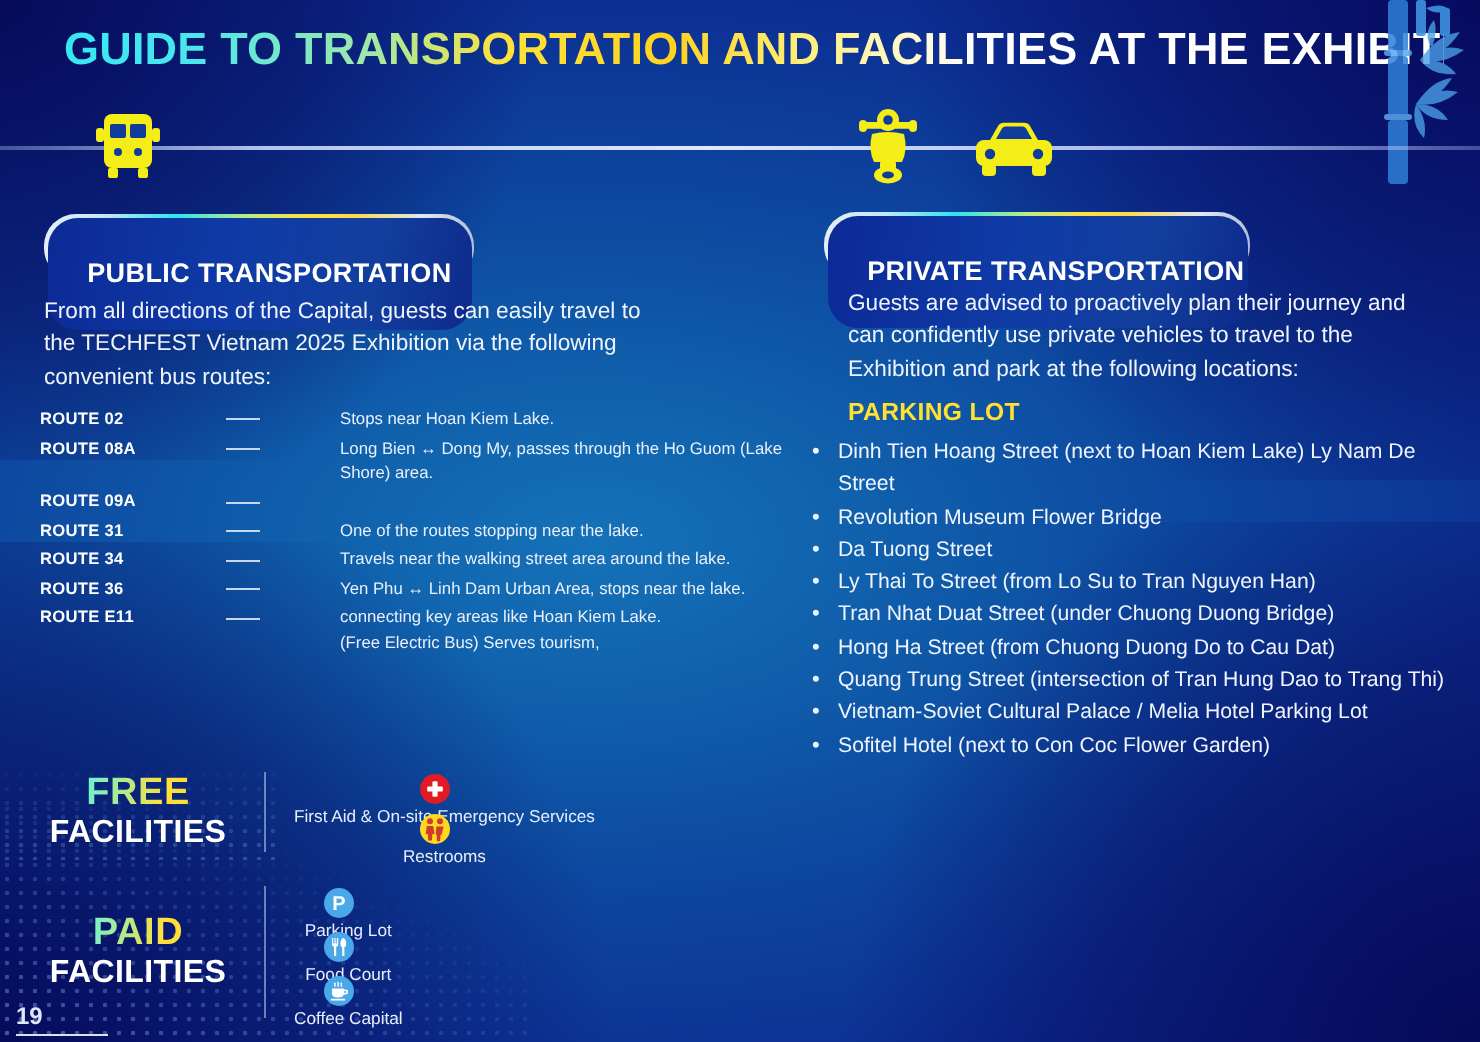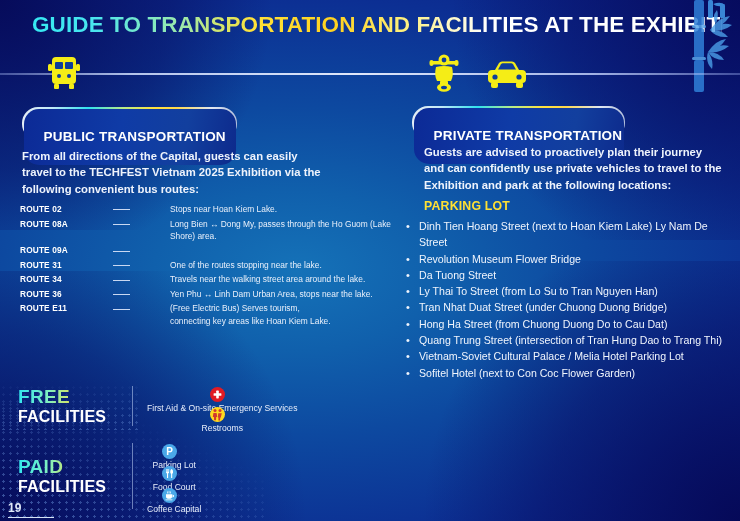--- a/index.html
+++ b/index.html
@@ -63,21 +63,21 @@
     height:100%;border-radius:15px;display:flex;align-items:center;
     padding:13px 20px;
     background:linear-gradient(100deg,#0c2a96 0%,#0f3ba6 45%,#123f9e 75%,#0d2a8c 100%);
     color:#fff;font-size:13.5px;font-weight:bold;letter-spacing:.2px;white-space:nowrap;
   }
   #pill-public{left:22px;top:107px;width:212px;}
   #pill-private{left:412px;top:106px;width:210px;}
 
   
   .intro{
-    position:absolute;color:#eef3fc;font-size:11.3px;line-height:16.3px;font-weight:bold;
+    position:absolute;color:#eef3fc;font-size:11.3px;line-height:16.3px;
   }
   #intro-public{left:22px;top:148px;width:300px;}
   #intro-private{left:424px;top:144px;width:300px;}
 
   
   .routes{position:absolute;left:20px;top:203px;width:380px;}
   .route-row{display:flex;align-items:flex-start;margin-bottom:2.1px;gap:29px;}
   .route-name{
     width:58px;flex:0 0 58px;color:#ffffff;font-size:8.3px;font-weight:bold;
     letter-spacing:.15px;line-height:12.4px;white-space:nowrap;
@@ -99,21 +99,21 @@
   .p-item{
     display:flex;align-items:flex-start;color:#f0f5fd;font-size:10.6px;
     line-height:16.3px;margin-bottom:0px;
   }
   .p-bullet{flex:0 0 13px;color:#f0f5fd;font-size:11px;line-height:16.3px;}
 
   
   .fac-block{position:absolute;display:flex;align-items:center;}
   #fac-free{left:18px;top:386px;}
   #fac-paid{left:18px;top:443px;}
-  .fac-label{width:102px;text-align:left;padding-right:12px;}
+  .fac-label{width:102px;text-align:center;padding-right:12px;}
   .fac-l1{font-size:19px;font-weight:bold;line-height:21px;letter-spacing:.3px;}
   .fac-l2{font-size:16px;font-weight:bold;line-height:19px;color:#ffffff;letter-spacing:.2px;}
   .grad-text{
     background:linear-gradient(95deg,#2fe6f0 0%,#7ff0c0 30%,#ffe03a 62%,#ffd61f 100%);
     -webkit-background-clip:text;background-clip:text;
     -webkit-text-fill-color:transparent;color:transparent;
   }
   .fac-sep{width:1px;align-self:stretch;background:rgba(190,210,245,.55);margin-right:14px;}
   .fac-items{display:flex;flex-direction:column;justify-content:center;}
   .fac-row{display:flex;align-items:center;height:18px;margin:1px 0;flex-direction:column;}
@@ -267,22 +267,22 @@
         <div class="route-name">ROUTE 36</div>
         <div class="route-dash"><i></i></div>
         <div class="route-desc">
           <span>Yen Phu ↔ Linh Dam Urban Area, stops near the lake.</span>
         </div>
       </div>
       <div class="route-row">
         <div class="route-name">ROUTE E11</div>
         <div class="route-dash"><i></i></div>
         <div class="route-desc">
+          <span>connecting key areas like Hoan Kiem Lake.</span>
           <span>(Free Electric Bus) Serves tourism,</span>
-          <span>connecting key areas like Hoan Kiem Lake.</span>
         </div>
       </div>
     </div>
 
   <div class="pill" id="pill-private">
     <div class="pill-in">PRIVATE TRANSPORTATION</div>
   </div>
 
   <div class="intro" id="intro-private">Guests are advised to proactively plan their journey and can confidently use private vehicles to travel to the Exhibition and park at the following locations:</div>
 

